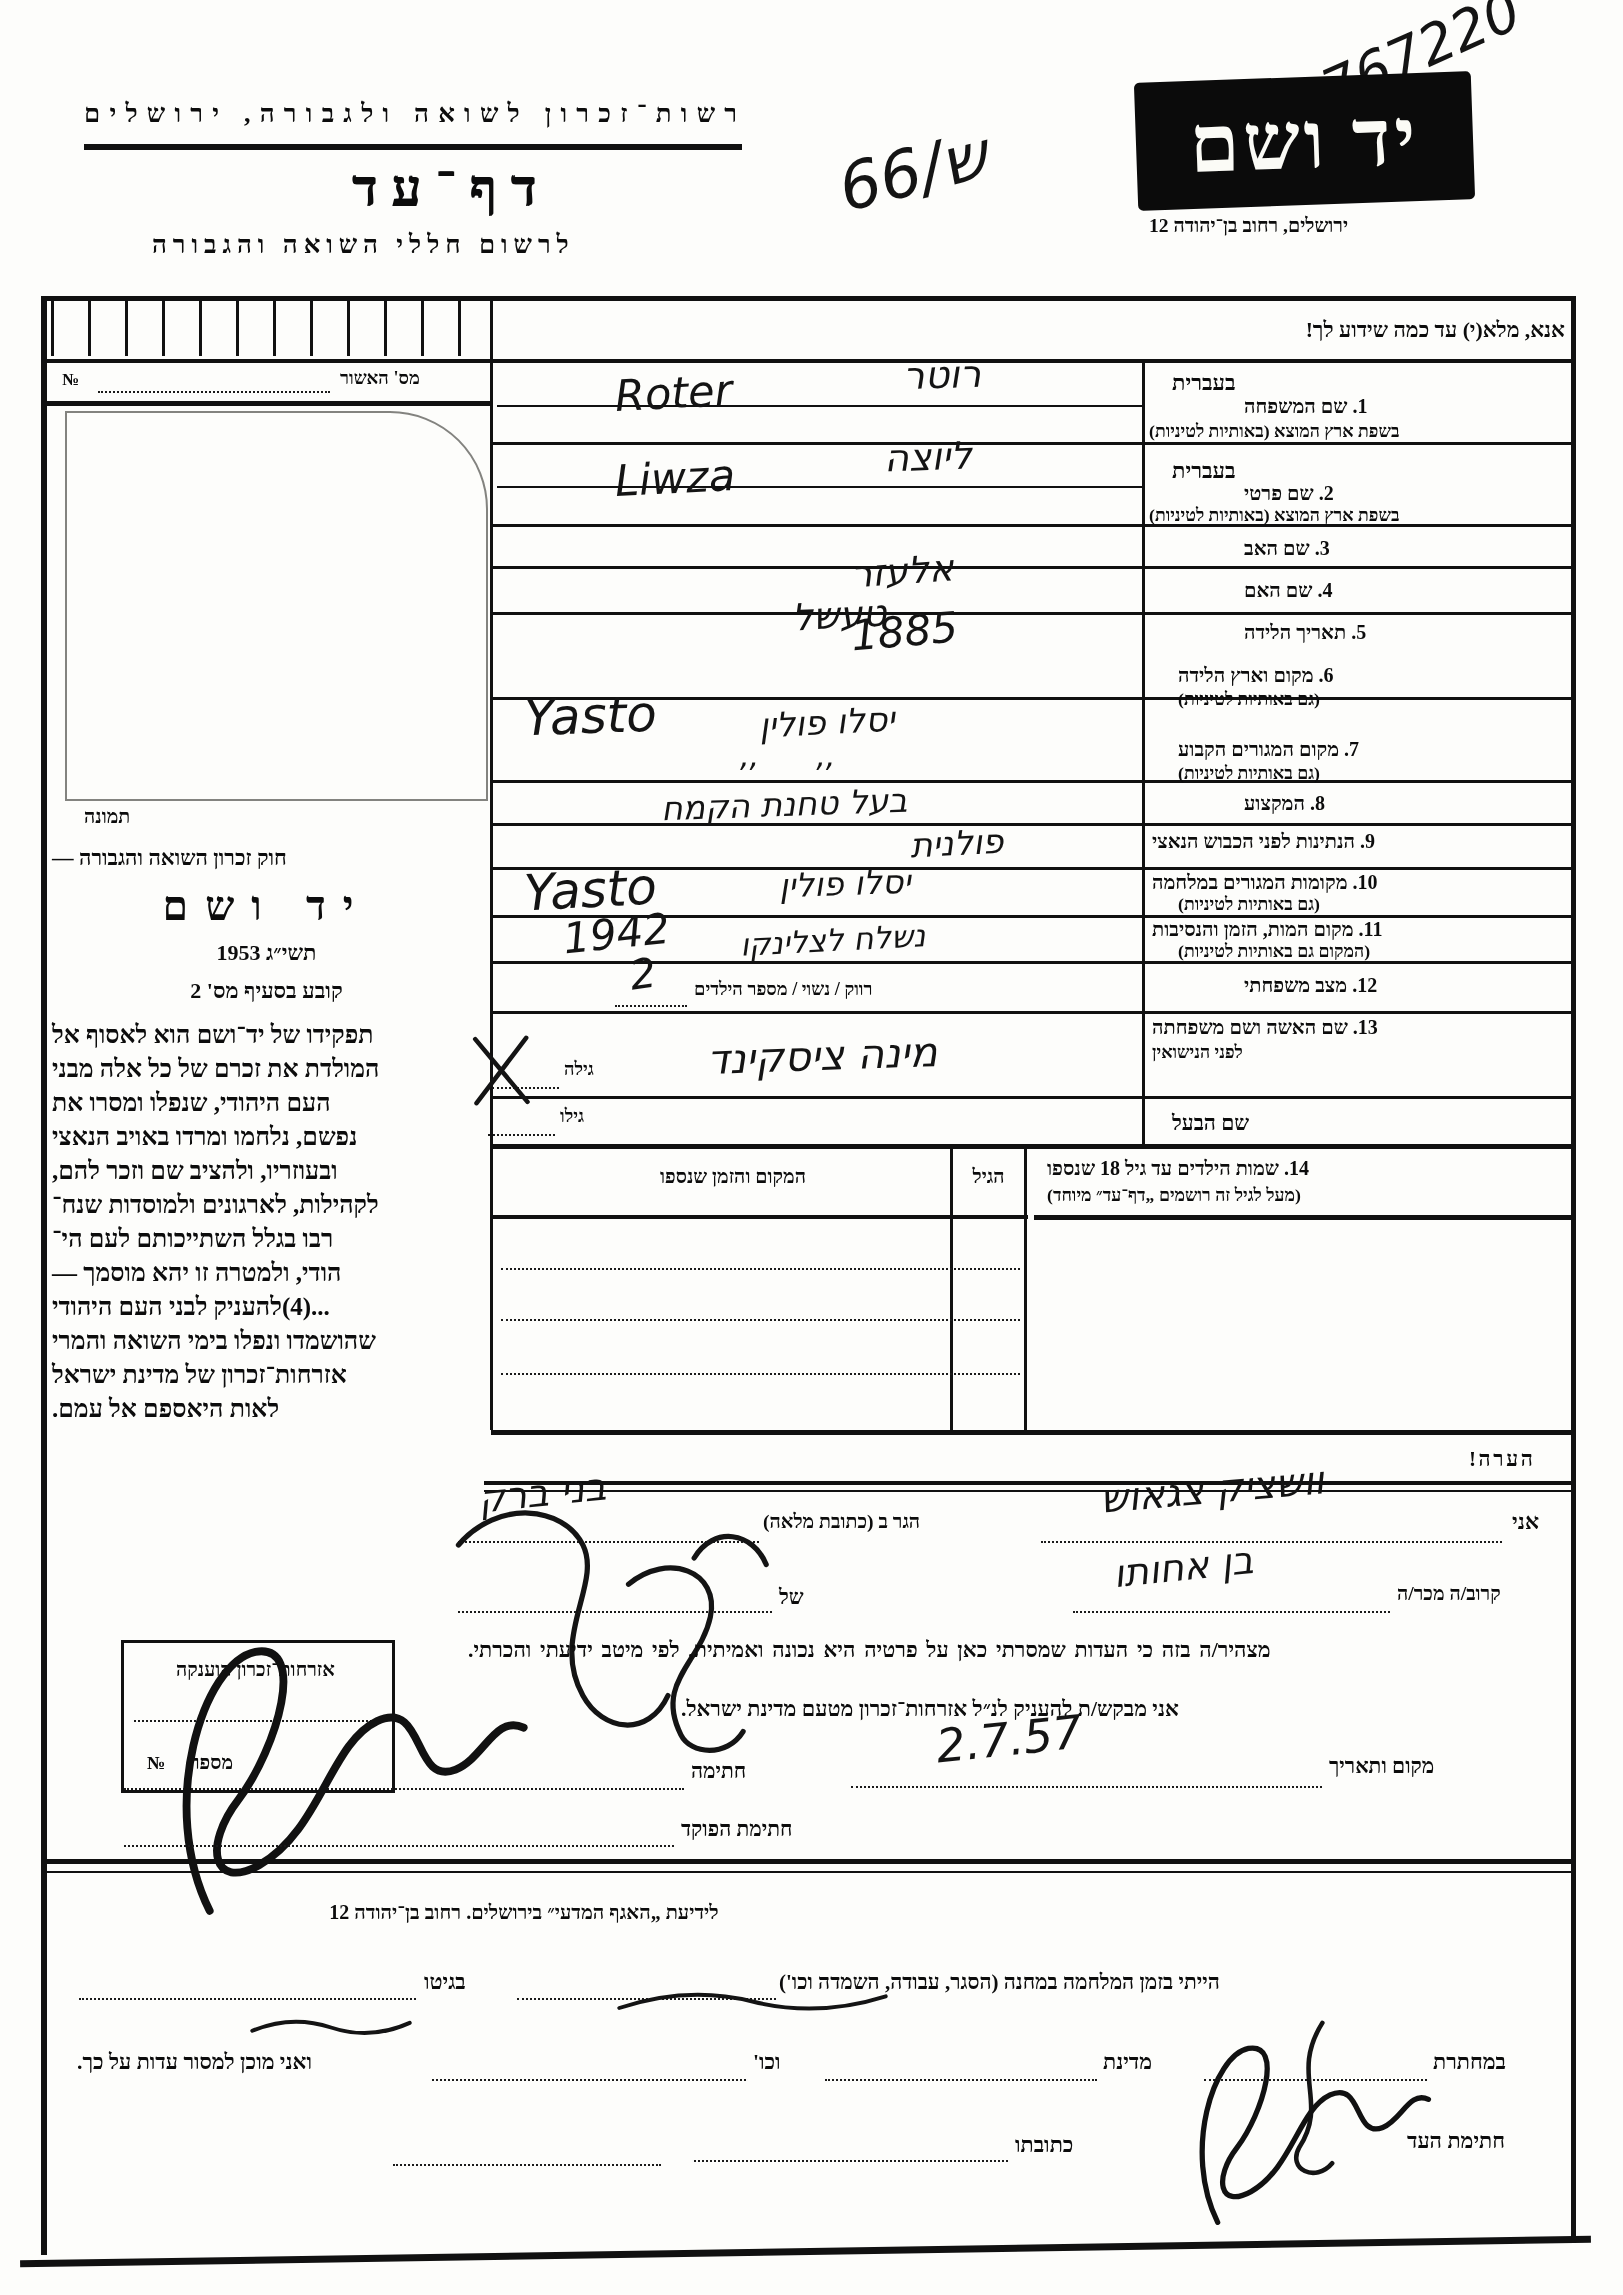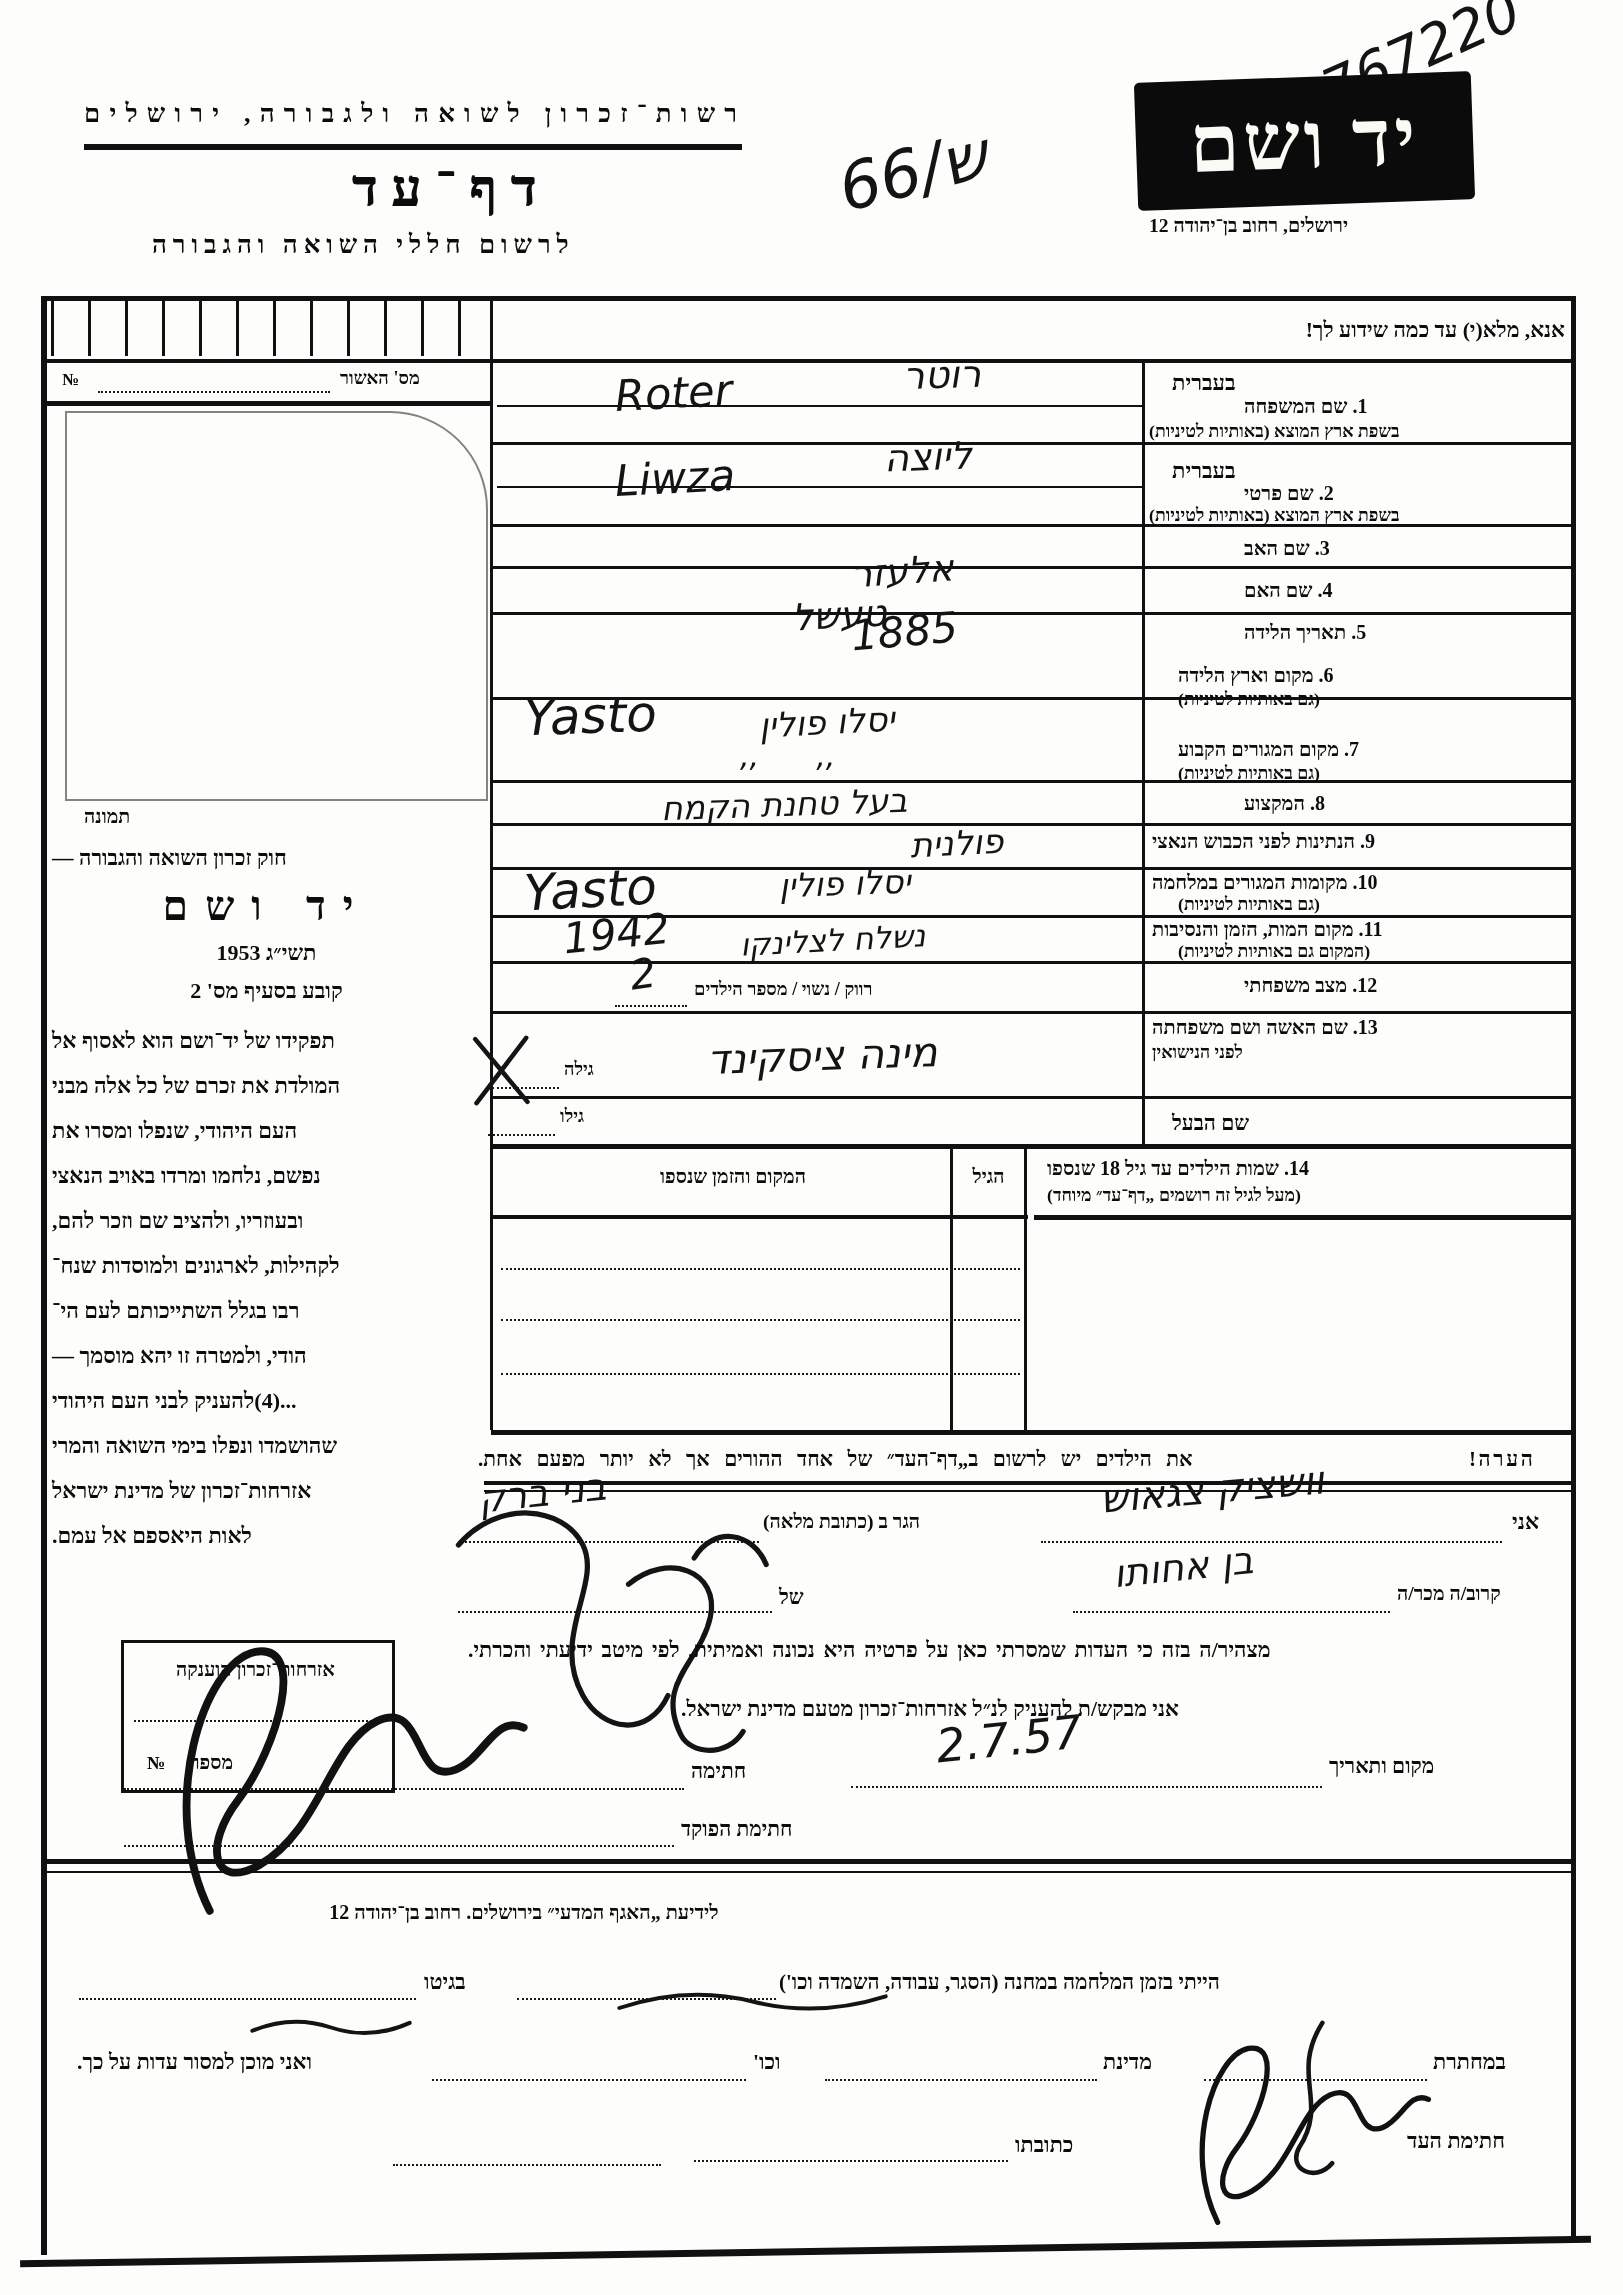--- a/index.html
+++ b/index.html
@@ -154,41 +154,40 @@
   <div class="t ctr" style="left:953px;top:1166px;width:71px;font-size:19.6px;">הגיל</div>
   <div class="dot" style="left:501px;top:1268px;width:519px;"></div>
   <div class="dot" style="left:501px;top:1319px;width:519px;"></div>
   <div class="dot" style="left:501px;top:1373px;width:519px;"></div>
   <div class="ln" style="left:491px;top:1430px;width:1085px;height:5.2px;"></div>
 
   <div class="t rgt" style="left:52px;top:846px;width:429px;font-size:21.6px;">חוק זכרון השואה והגבורה —</div>
   <div class="t ctr" style="left:52px;top:882px;width:429px;font-size:41px;letter-spacing:17px;">יד ושם</div>
   <div class="t ctr" style="left:52px;top:940px;width:429px;font-size:22px;">תשי״ג 1953</div>
   <div class="t ctr" style="left:52px;top:978px;width:429px;font-size:22px;">קובע בסעיף מס' 2</div>
-  <div class="t rgt pre" style="left:52px;top:1018px;width:429px;font-size:22px;line-height:45px;white-space:pre-line;">תפקידו של יד־ושם הוא לאסוף אל
+  <div class="t rgt pre" style="left:52px;top:1018px;width:429px;font-size:25px;line-height:34px;white-space:pre-line;">תפקידו של יד־ושם הוא לאסוף אל
 המולדת את זכרם של כל אלה מבני
 העם היהודי, שנפלו ומסרו את
 נפשם, נלחמו ומרדו באויב הנאצי
 ובעוזריו, ולהציב שם וזכר להם,
 לקהילות, לארגונים ולמוסדות שנח־
 רבו בגלל השתייכותם לעם הי־
 הודי, ולמטרה זו יהא מוסמך —
 ...(4)להעניק לבני העם היהודי
 שהושמדו ונפלו בימי השואה והמרי
 אזרחות־זכרון של מדינת ישראל
 לאות היאספם אל עמם.</div>
 
   <div class="box" style="left:121px;top:1640px;width:268px;height:147px;"></div>
   <div class="t ctr" style="left:128px;top:1659px;width:255px;font-size:19.6px;">אזרחות־זכרון הוענקה</div>
   <div class="dot" style="left:134px;top:1720px;width:242px;"></div>
   <div class="t" style="left:190px;top:1752px;font-size:19.6px;">מספר</div>
   <div class="t" style="left:147px;top:1753px;font-size:18.3px;">№</div>
 
   <div class="t" style="left:1469px;top:1447px;font-size:21px;letter-spacing:2.6px;">הערה!</div>
-  <div class="t rgt" style="left:478px;top:1447px;width:975px;font-size:21px;word-spacing:9.2px;">את הילדים יש לרשום ב„דף־העד״ של אחד ההורים אך לא יותר מפעם אחת.</div>
   <div class="ln" style="left:484px;top:1481px;width:1087px;height:3.9px;"></div>
   <div class="ln" style="left:484px;top:1490px;width:1087px;height:2px;"></div>
 
   <div class="t" style="left:1512px;top:1509px;font-size:22px;">אני</div>
   <div class="hw" style="left:1100px;top:1467px;font-size:39px;transform:rotate(-5deg);">וושציק צגאוש</div>
   <div class="dot" style="left:1041px;top:1541px;width:461px;"></div>
   <div class="t" style="left:763px;top:1511px;font-size:19.6px;">הגר ב (כתובת מלאה)</div>
   <div class="hw" style="left:478px;top:1471px;font-size:38px;transform:rotate(-6deg);">בני ברק</div>
   <div class="dot" style="left:458px;top:1541px;width:301px;"></div>
   <svg class="svgabs" style="left:419px;top:1486px;" width="367" height="275" viewBox="0 0 560 420">

